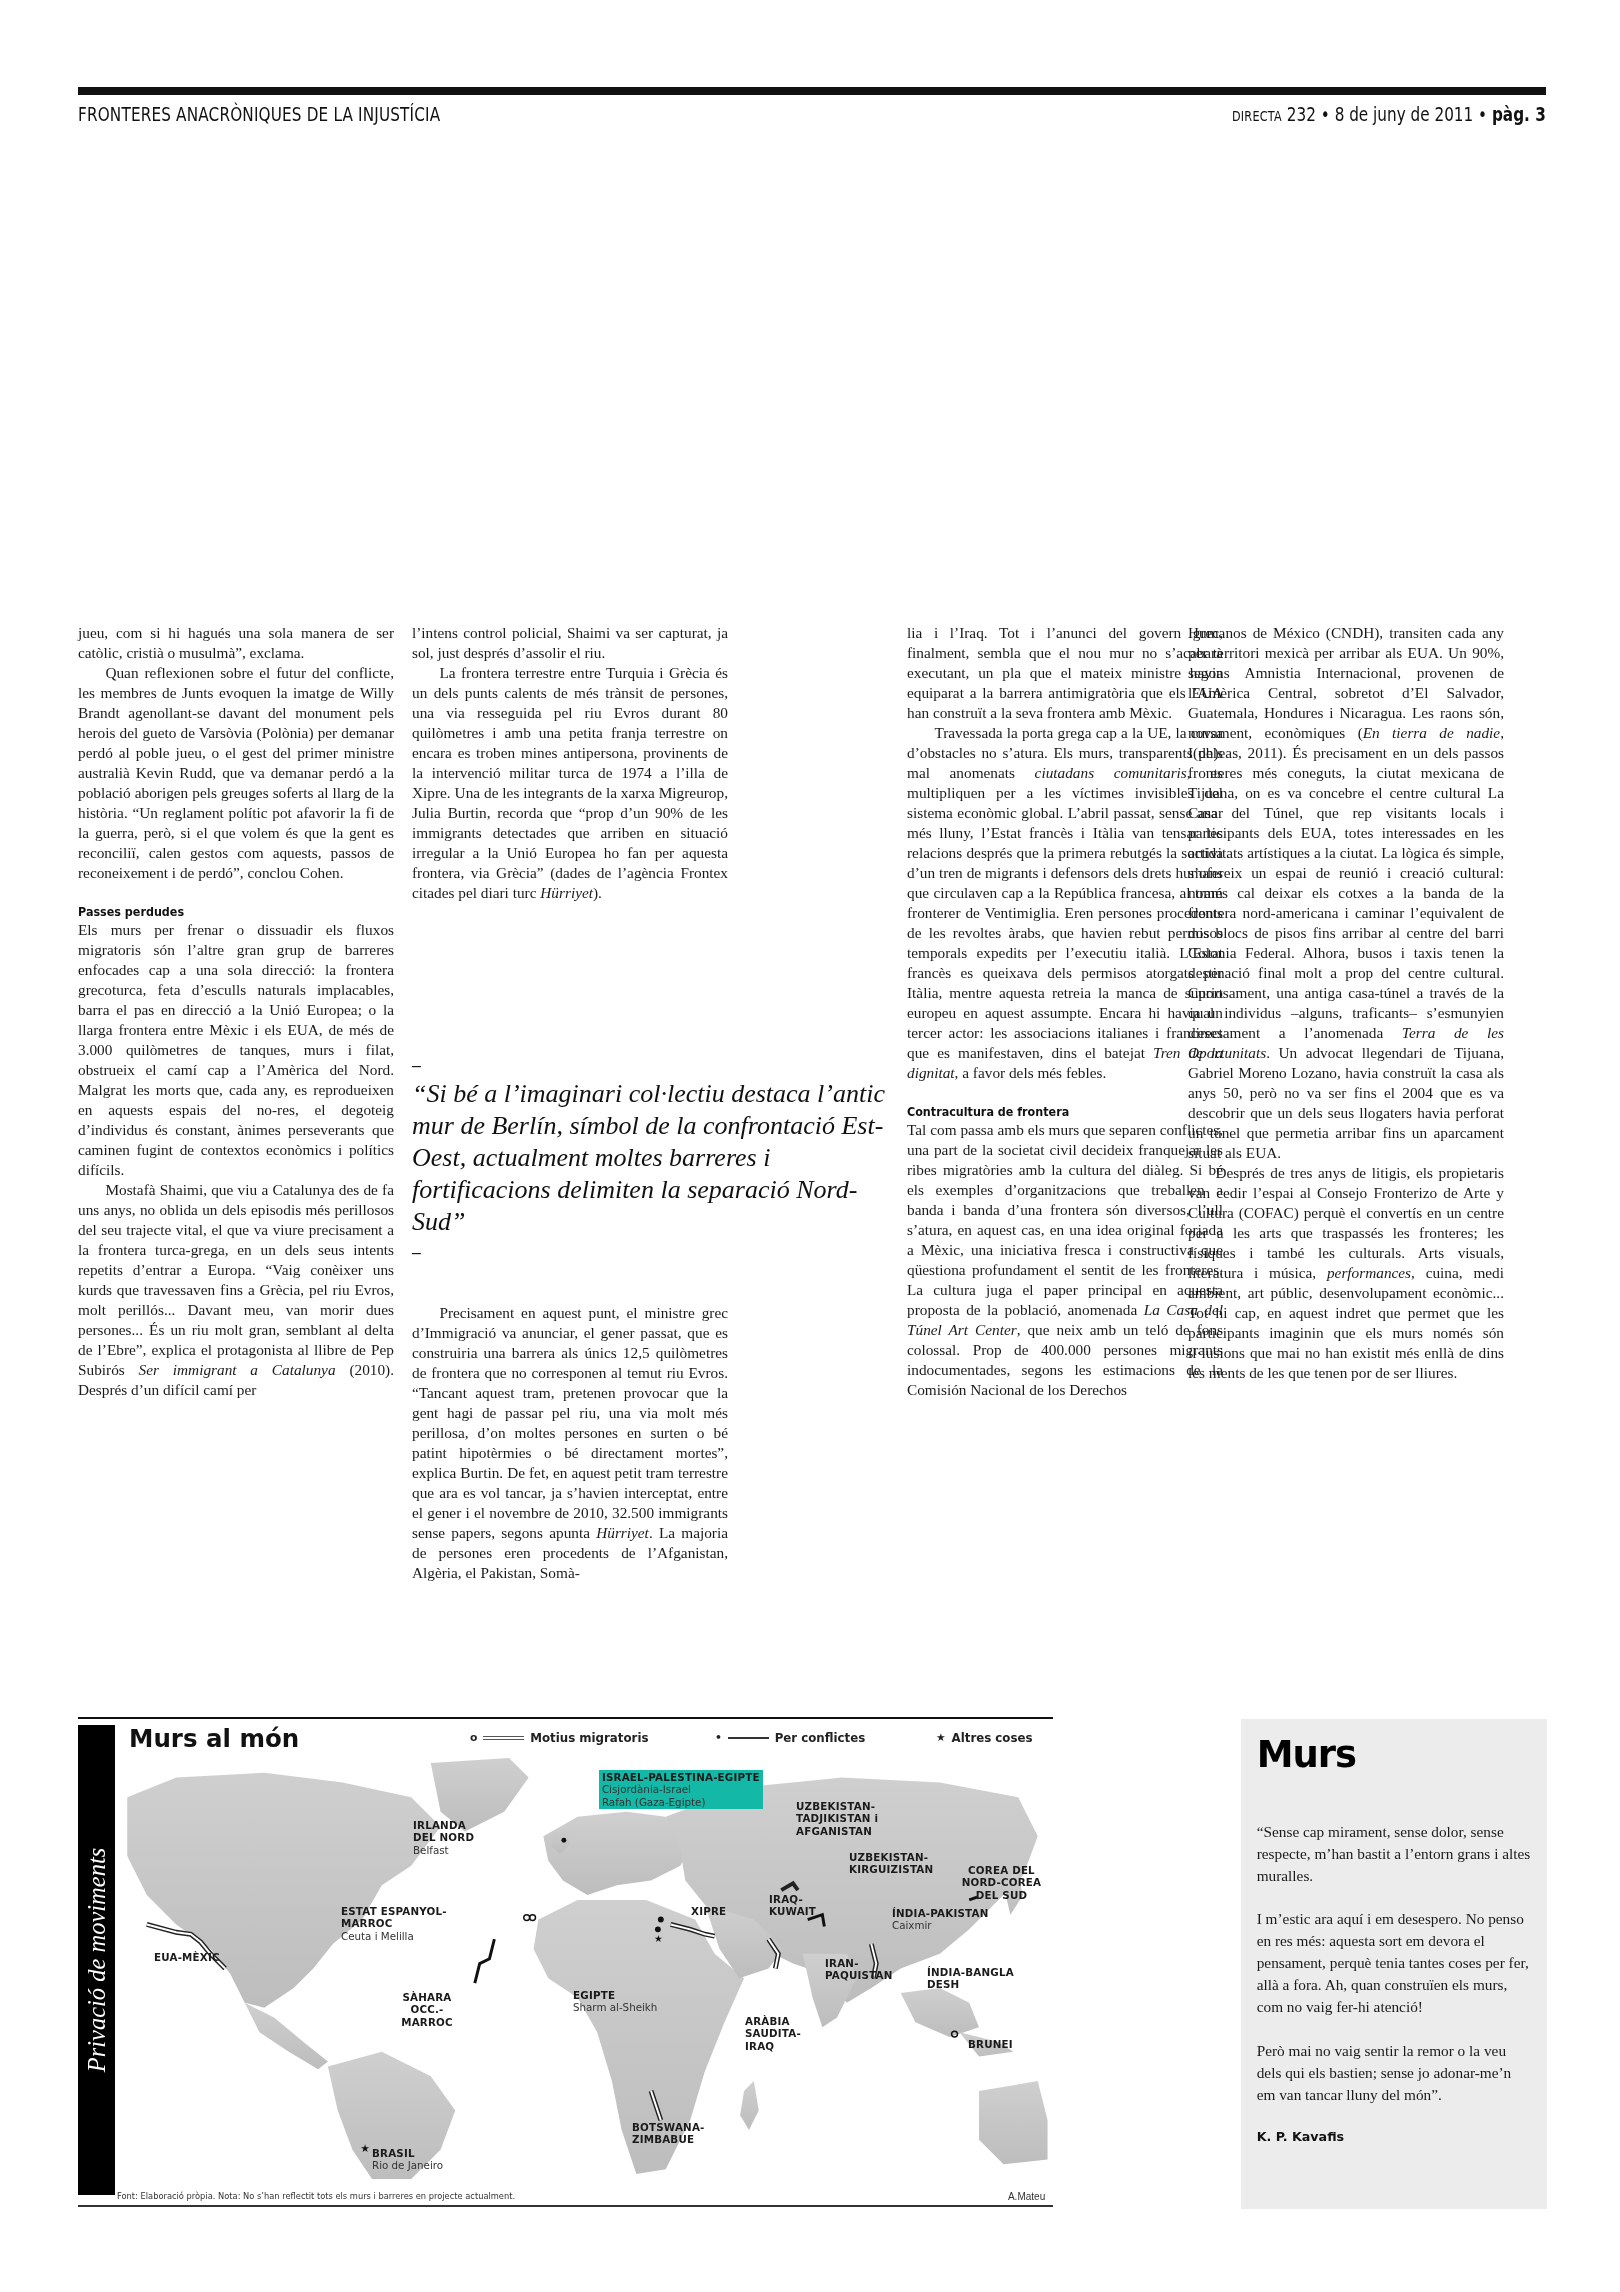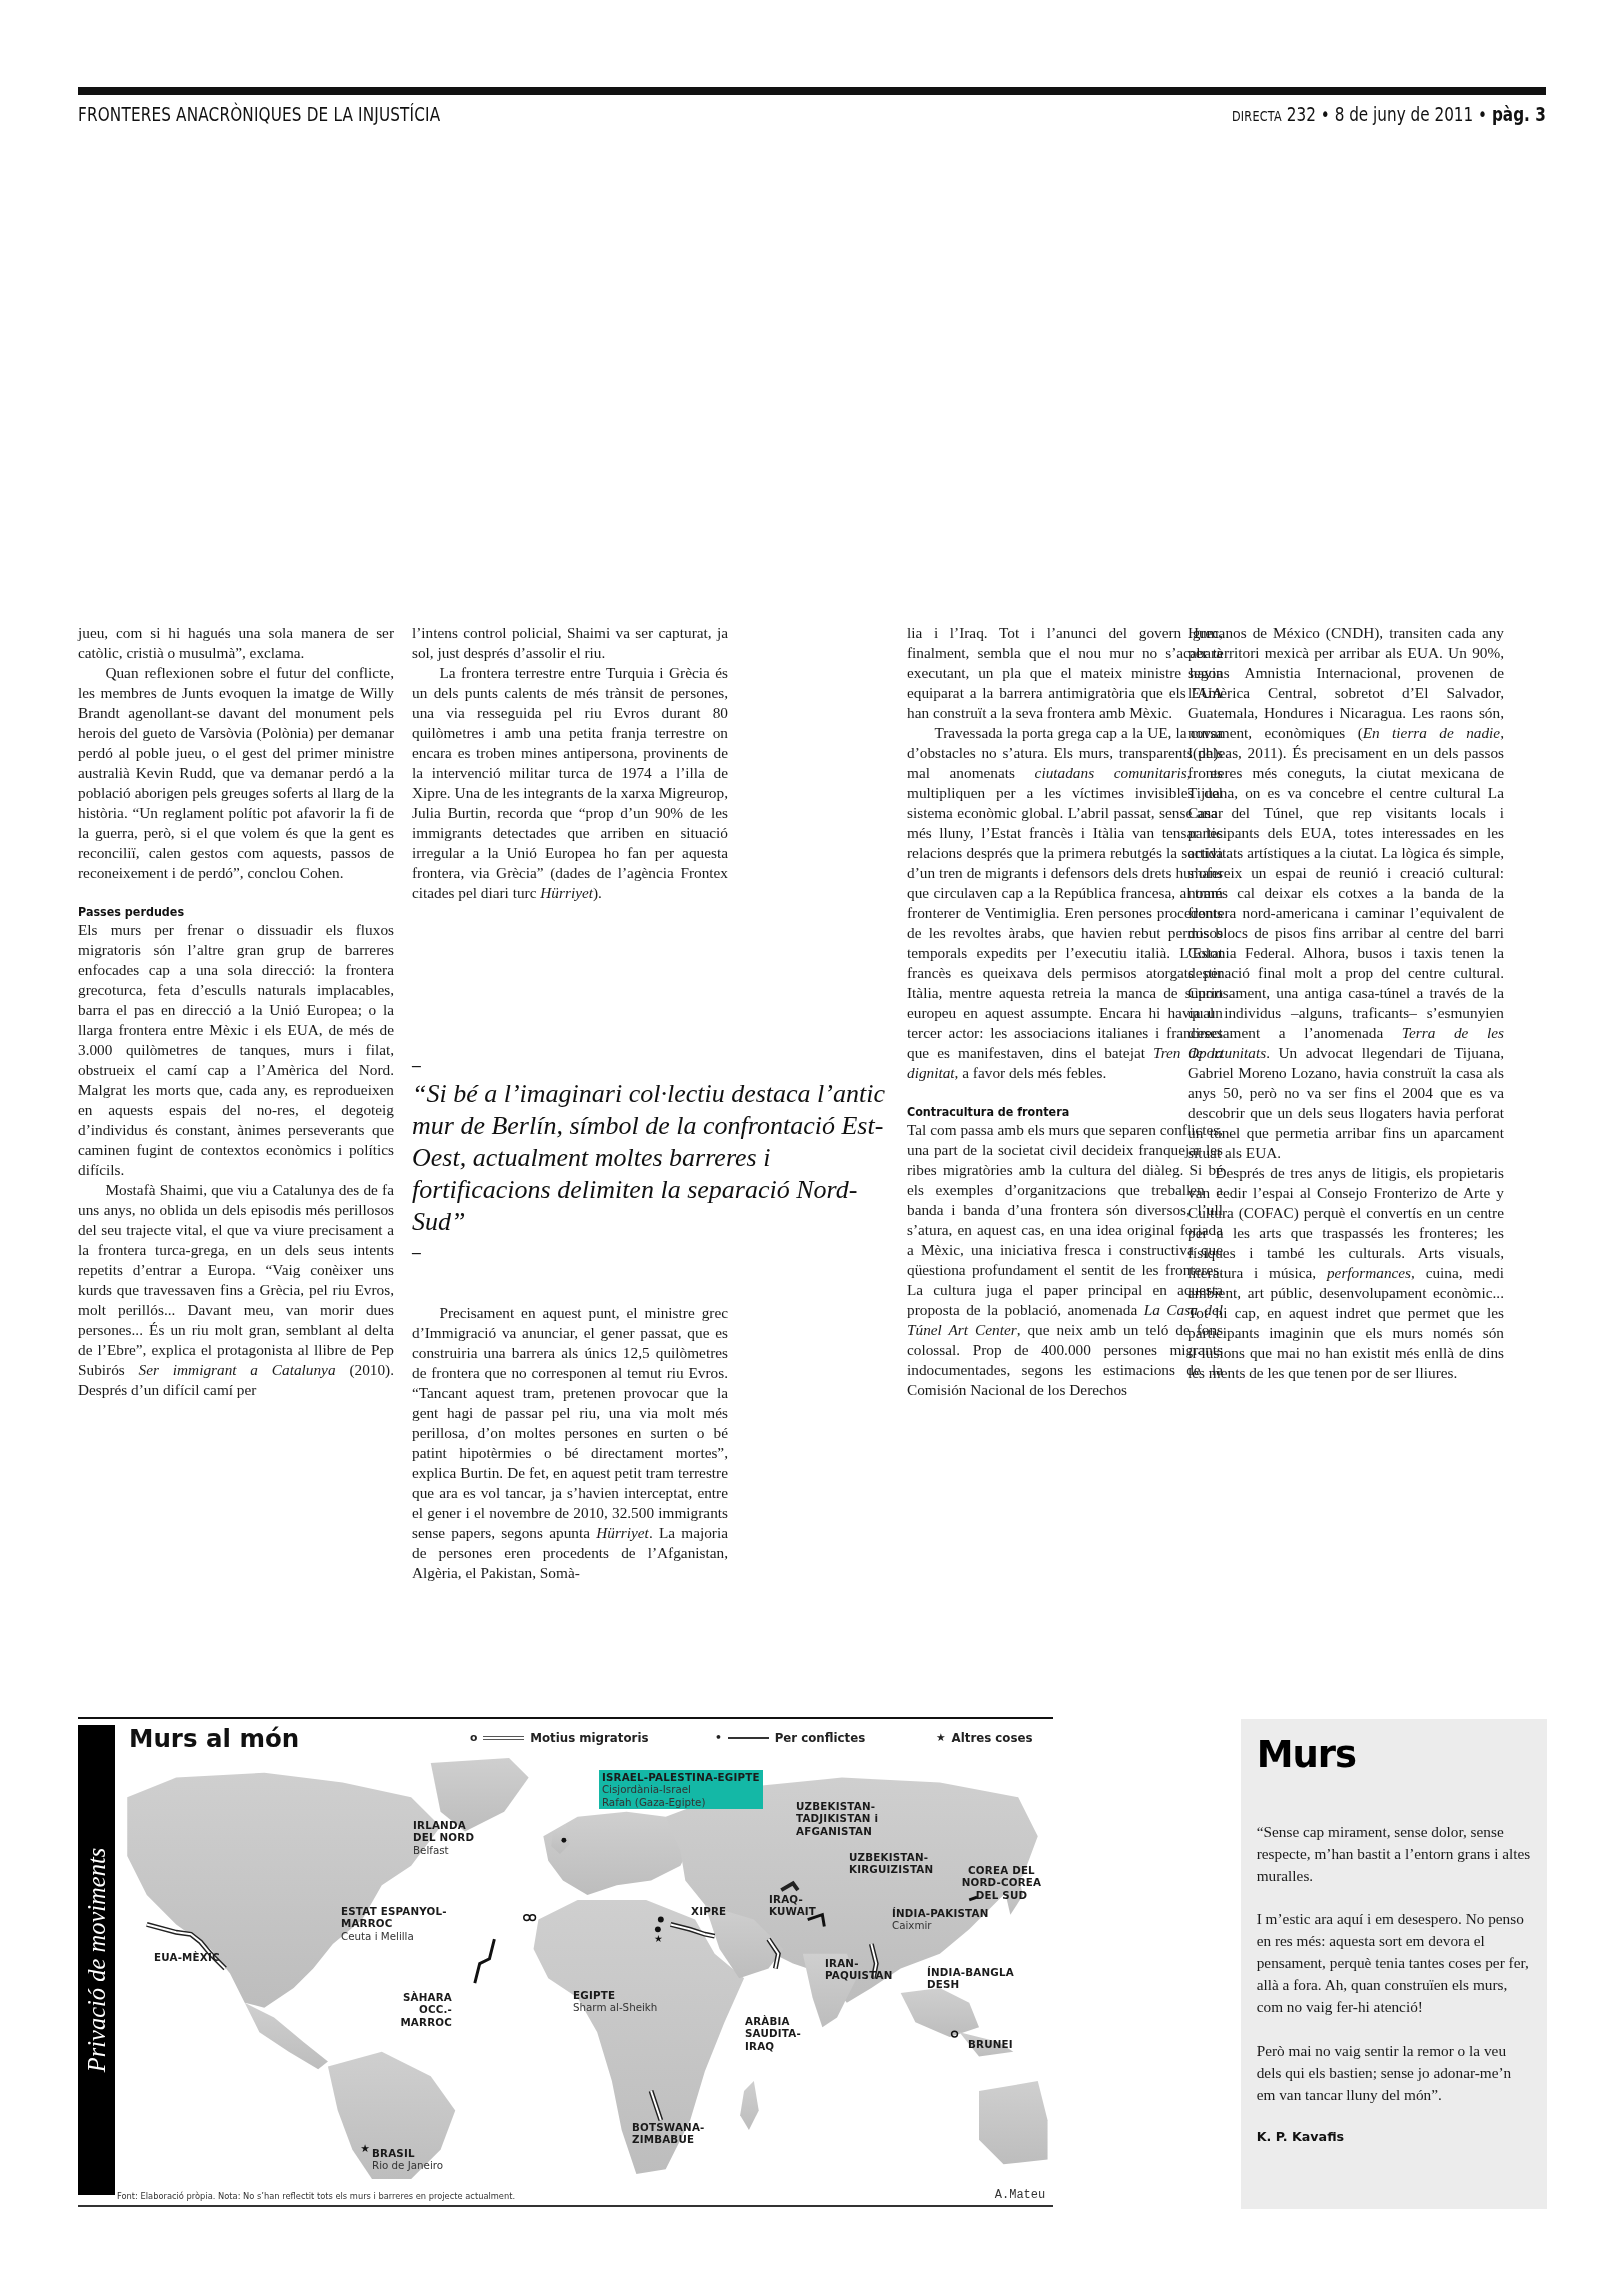--- a/index.html
+++ b/index.html
@@ -43,21 +43,21 @@
     .legend .line.single { height: 2px; background: #333; }
     .legend .sym { font-size: 10.8px; }
     #legend-0 { left: 392px; }
     #legend-1 { left: 637px; }
     #legend-2 { left: 858px; }
     .map-svg { position: absolute; left: 39px; top: 39px; width: 931px; height: 421px; }
     .map-label { position: absolute; font-family: "DejaVu Sans", sans-serif; font-size: 10.3px; line-height: 12.3px; color: #1a1a1a; white-space: nowrap; }
     .map-label b { font-weight: bold; display: block; letter-spacing: 0.2px; }
     .map-label span { display: block; color: #333; }
     .map-source { position: absolute; left: 39px; bottom: 4px; font-family: "DejaVu Sans", sans-serif; font-size: 8.3px; color: #333; }
-    .map-credit { position: absolute; right: 7.8px; bottom: 2.9px; font-family: Liberation Mono, monospace; font-size: 12px; color: #333; }
+    .map-credit { position: absolute; right: 7.8px; bottom: 2.9px; font-family: Liberation Sans, sans-serif; font-size: 10px; color: #333; }
 
     
     .poem-box { position: absolute; left: 1241px; top: 1719px; width: 306px; height: 490px; background: #ececec; padding: 13.7px 15.7px; }
     .poem-title { font-family: "DejaVu Sans", sans-serif; font-weight: bold; font-size: 37px; line-height: 43px; color: #000; letter-spacing: -1px; }
     .poem-stanza { font-family: "Liberation Serif", serif; font-size: 15.3px; line-height: 22px; margin-top: 21.6px; color: #1a1a1a; }
     .poem-stanza.first { margin-top: 45px; }
     .poem-author { font-family: "DejaVu Sans", sans-serif; font-weight: bold; font-size: 12.7px; margin-top: 23.5px; color: #111; }
   </style>
 </head>
 <body>
@@ -198,21 +198,21 @@
       <b>EUA-MÈXIC</b>
     </div>
   <div class="map-label" style="left:335px; top:100px; width:78px; white-space:normal;">
       <b>IRLANDA DEL NORD</b>
       <span>Belfast</span>
     </div>
   <div class="map-label" style="left:263px; top:186px; width:118px; white-space:normal;">
       <b>ESTAT ESPANYOL-MARROC</b>
       <span>Ceuta i Melilla</span>
     </div>
-  <div class="map-label" style="left:296px; top:272px; width:78px; white-space:normal; text-align:right;">
+  <div class="map-label" style="left:310px; top:272px; width:78px; white-space:normal; text-align:center;">
       <b>SÀHARA OCC.-MARROC</b>
     </div>
   <div class="map-label" style="left:521px; top:51px; background:#14b8a6; padding:1px 2.9px;">
       <b>ISRAEL-PALESTINA-EGIPTE</b>
       <span>Cisjordània-Israel</span>
       <span>Rafah (Gaza-Egipte)</span>
     </div>
   <div class="map-label" style="left:613px; top:186px;">
       <b>XIPRE</b>
     </div>

